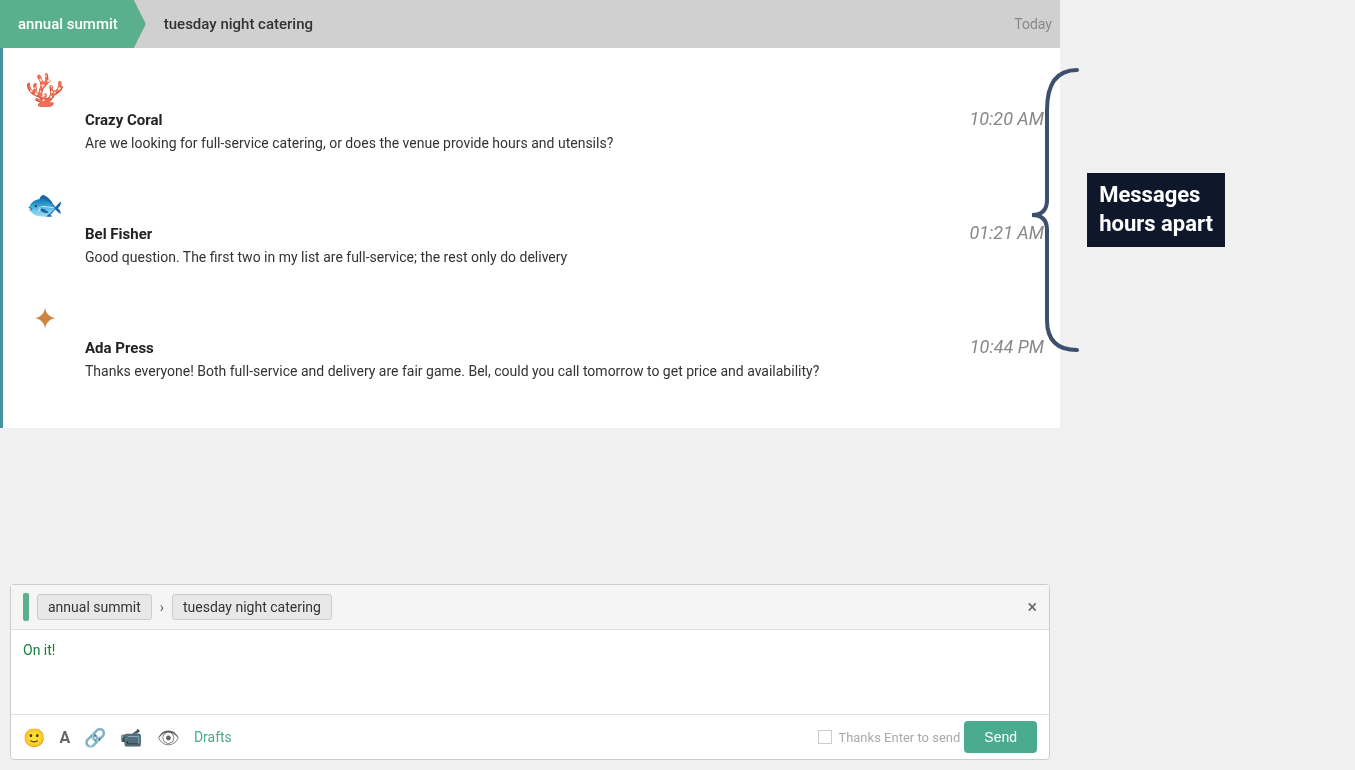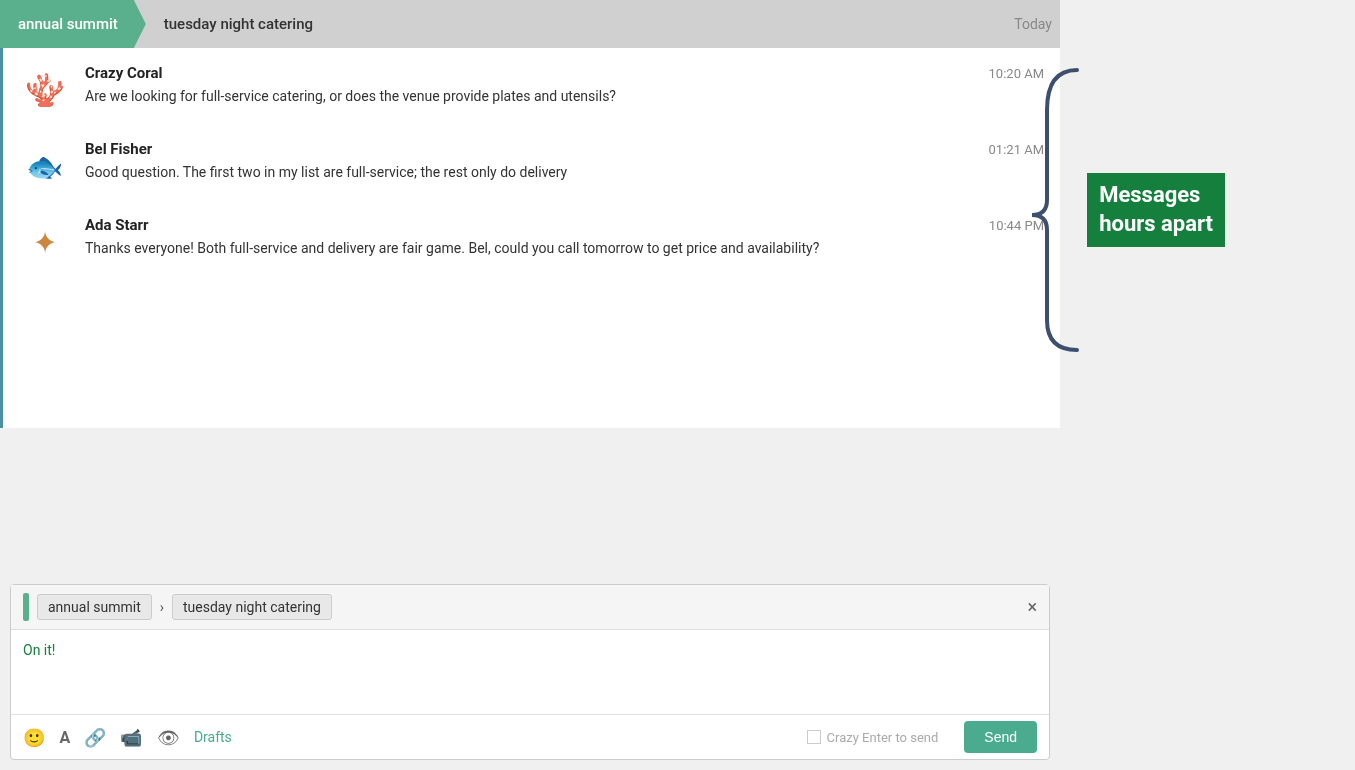--- a/index.html
+++ b/index.html
@@ -83,33 +83,35 @@
       justify-content: center;
     }
 
     .message-content {
       flex: 1;
     }
 
     .message-header {
       display: flex;
       justify-content: space-between;
-      align-items: center;
+      align-items: flex-end;
       margin-bottom: 4px;
+      margin-top: 44px;
     }
 
     .sender-name {
       font-weight: bold;
       font-size: 15px;
       color: #222;
     }
 
     .message-time {
       color: #888;
-      font-size: 13px;
+      font-size: 18px;
+      font-style: italic;
     }
 
     .message-text {
       font-size: 14px;
       color: #333;
       line-height: 1.5;
     }
 
     
     .bracket-annotation {
@@ -119,21 +121,21 @@
       display: flex;
       align-items: center;
     }
 
     .bracket-svg {
       width: 60px;
       height: 300px;
     }
 
     .annotation-label {
-      background: #15803d;
+      background: #0f172a;
       color: #fff;
       font-size: 22px;
       font-weight: bold;
       padding: 8px 12px;
       line-height: 1.3;
       white-space: nowrap;
     }
 
     
     .compose-container {
@@ -246,21 +248,21 @@
 
     .send-button {
       background: #4aab8e;
       color: #fff;
       border: none;
       border-radius: 4px;
       padding: 8px 20px;
       font-size: 14px;
       font-weight: 500;
       cursor: pointer;
-      margin-left: 26px;
+      margin-left: 4px;
     }
 
     
     .coral-avatar {
       font-size: 32px;
     }
 
     
     .fish-avatar {
       font-size: 30px;
@@ -291,21 +293,21 @@
 
     <div class="message-item">
       <div class="avatar">
         <span class="coral-avatar">🪸</span>
       </div>
       <div class="message-content">
         <div class="message-header">
           <span class="sender-name">Crazy Coral</span>
           <span class="message-time">10:20 AM</span>
         </div>
-        <div class="message-text">Are we looking for full-service catering, or does the venue provide plates and utensils?</div>
+        <div class="message-text">Are we looking for full-service catering, or does the venue provide hours and utensils?</div>
       </div>
     </div>
 
     <div class="message-item">
       <div class="avatar">
         <span class="fish-avatar">🐟</span>
       </div>
       <div class="message-content">
         <div class="message-header">
           <span class="sender-name">Bel Fisher</span>
@@ -314,21 +316,21 @@
         <div class="message-text">Good question. The first two in my list are full-service; the rest only do delivery</div>
       </div>
     </div>
 
     <div class="message-item">
       <div class="avatar">
         <span class="starfish-avatar" style="color: rgb(205, 133, 63);">✦</span>
       </div>
       <div class="message-content">
         <div class="message-header">
-          <span class="sender-name">Ada Starr</span>
+          <span class="sender-name">Ada Press</span>
           <span class="message-time">10:44 PM</span>
         </div>
         <div class="message-text">Thanks everyone! Both full-service and delivery are fair game. Bel, could you call tomorrow to get price and availability?</div>
       </div>
     </div>
 
   </div>
 </div>
 
 <div class="bracket-annotation">
@@ -352,17 +354,17 @@
   <textarea class="compose-textarea" style="">On it!</textarea>
   <div class="compose-toolbar">
     <span class="toolbar-icon">🙂</span>
     <span class="toolbar-icon" style="font-weight:bold;font-size:16px;">A</span>
     <span class="toolbar-icon">🔗</span>
     <span class="toolbar-icon">📹</span>
     <span class="toolbar-icon">👁</span>
     <a class="drafts-link">Drafts</a>
     <div class="press-enter-label">
       <span class="press-enter-checkbox"></span>
-      <span>Crazy Enter to send</span>
+      <span>Thanks Enter to send</span>
     </div>
     <button class="send-button">Send</button>
   </div>
 </div>
 
 </body></html>

